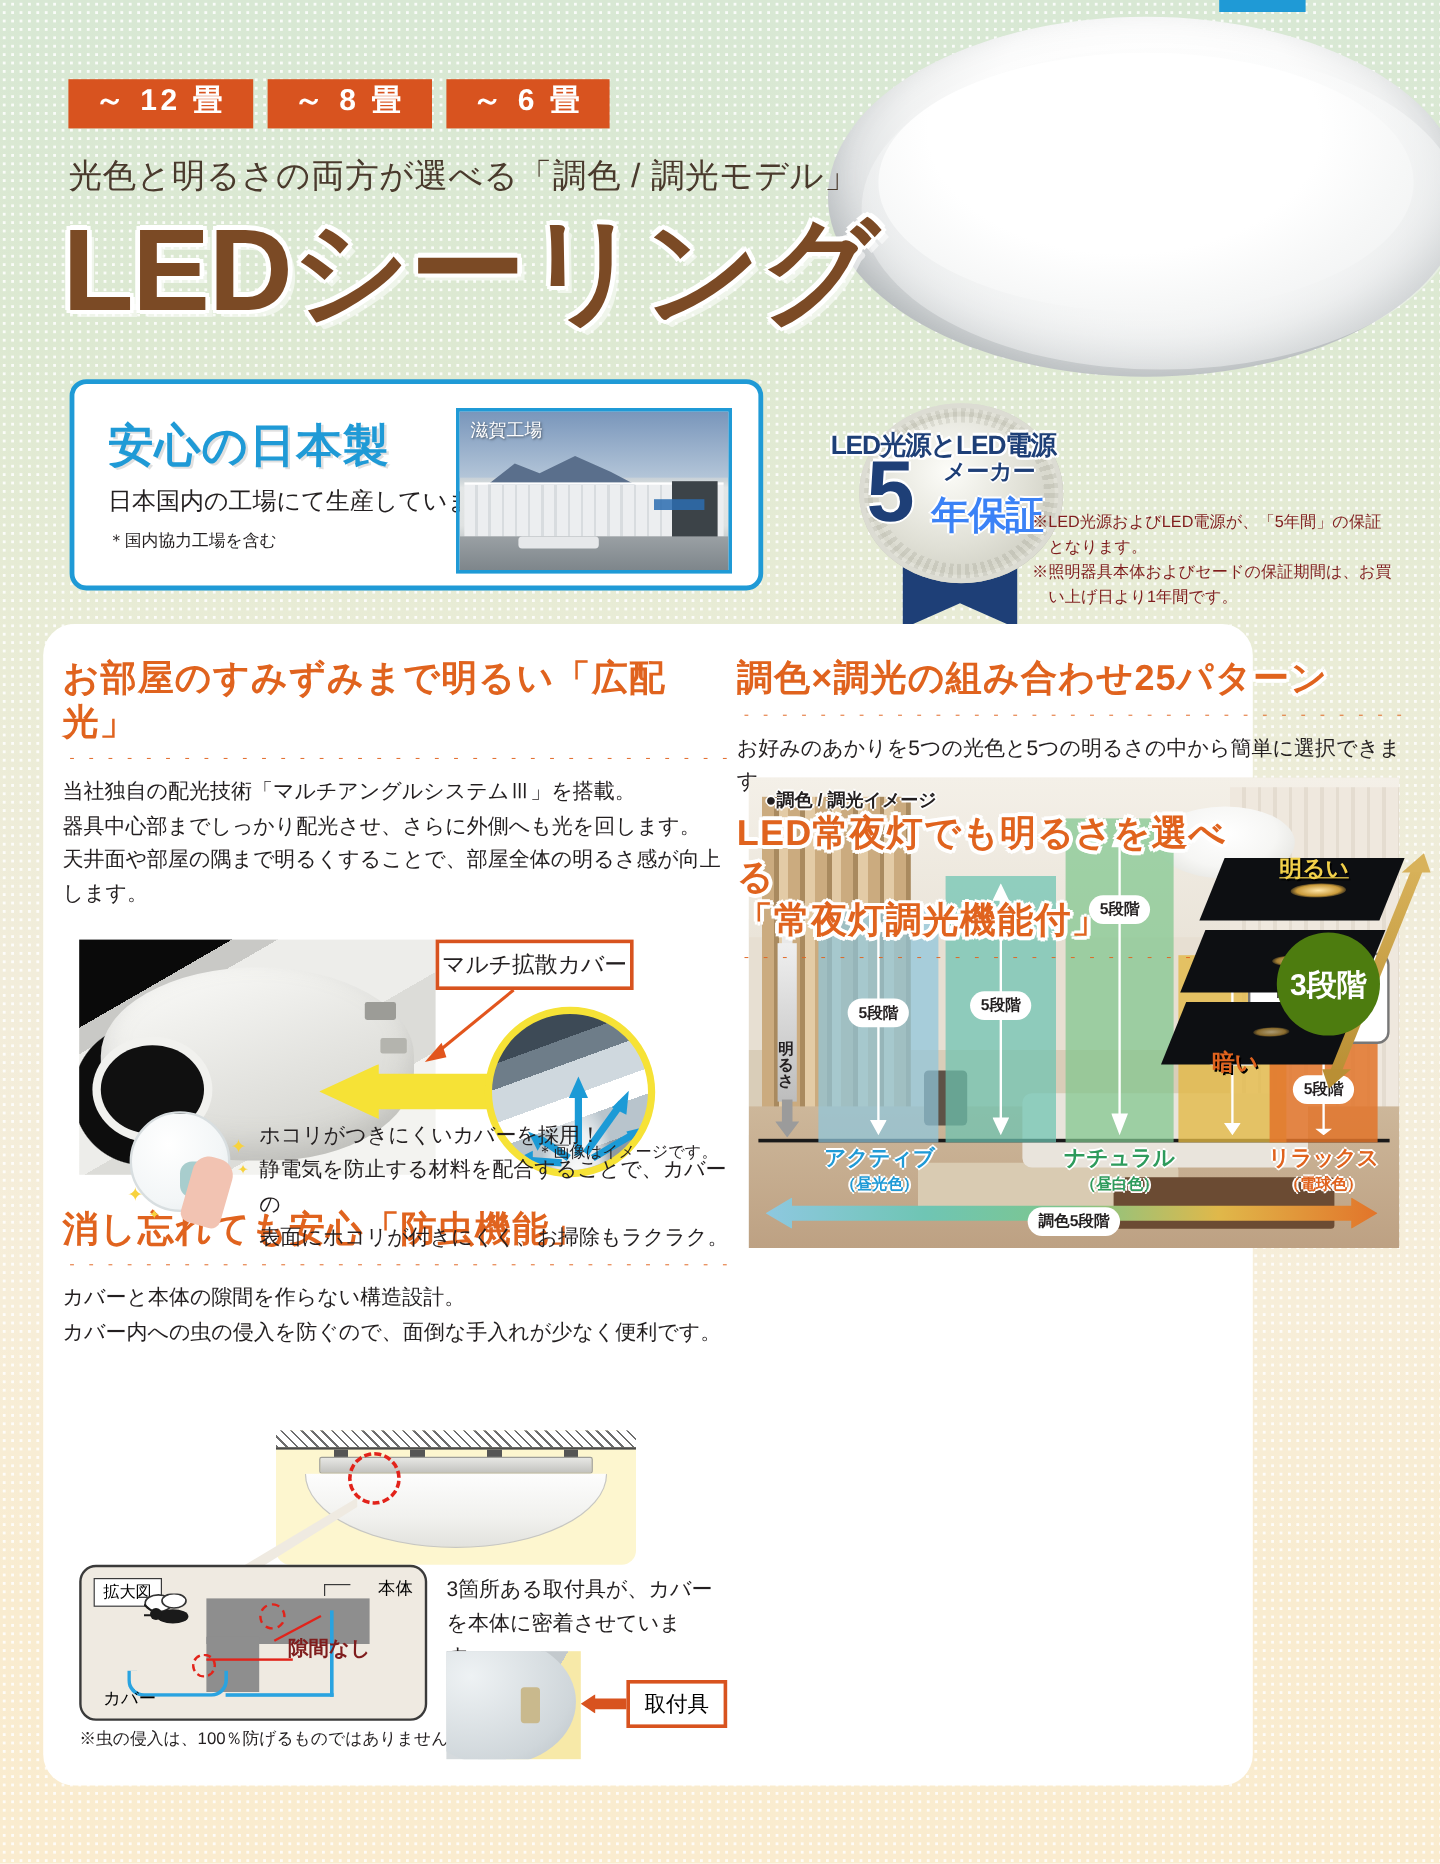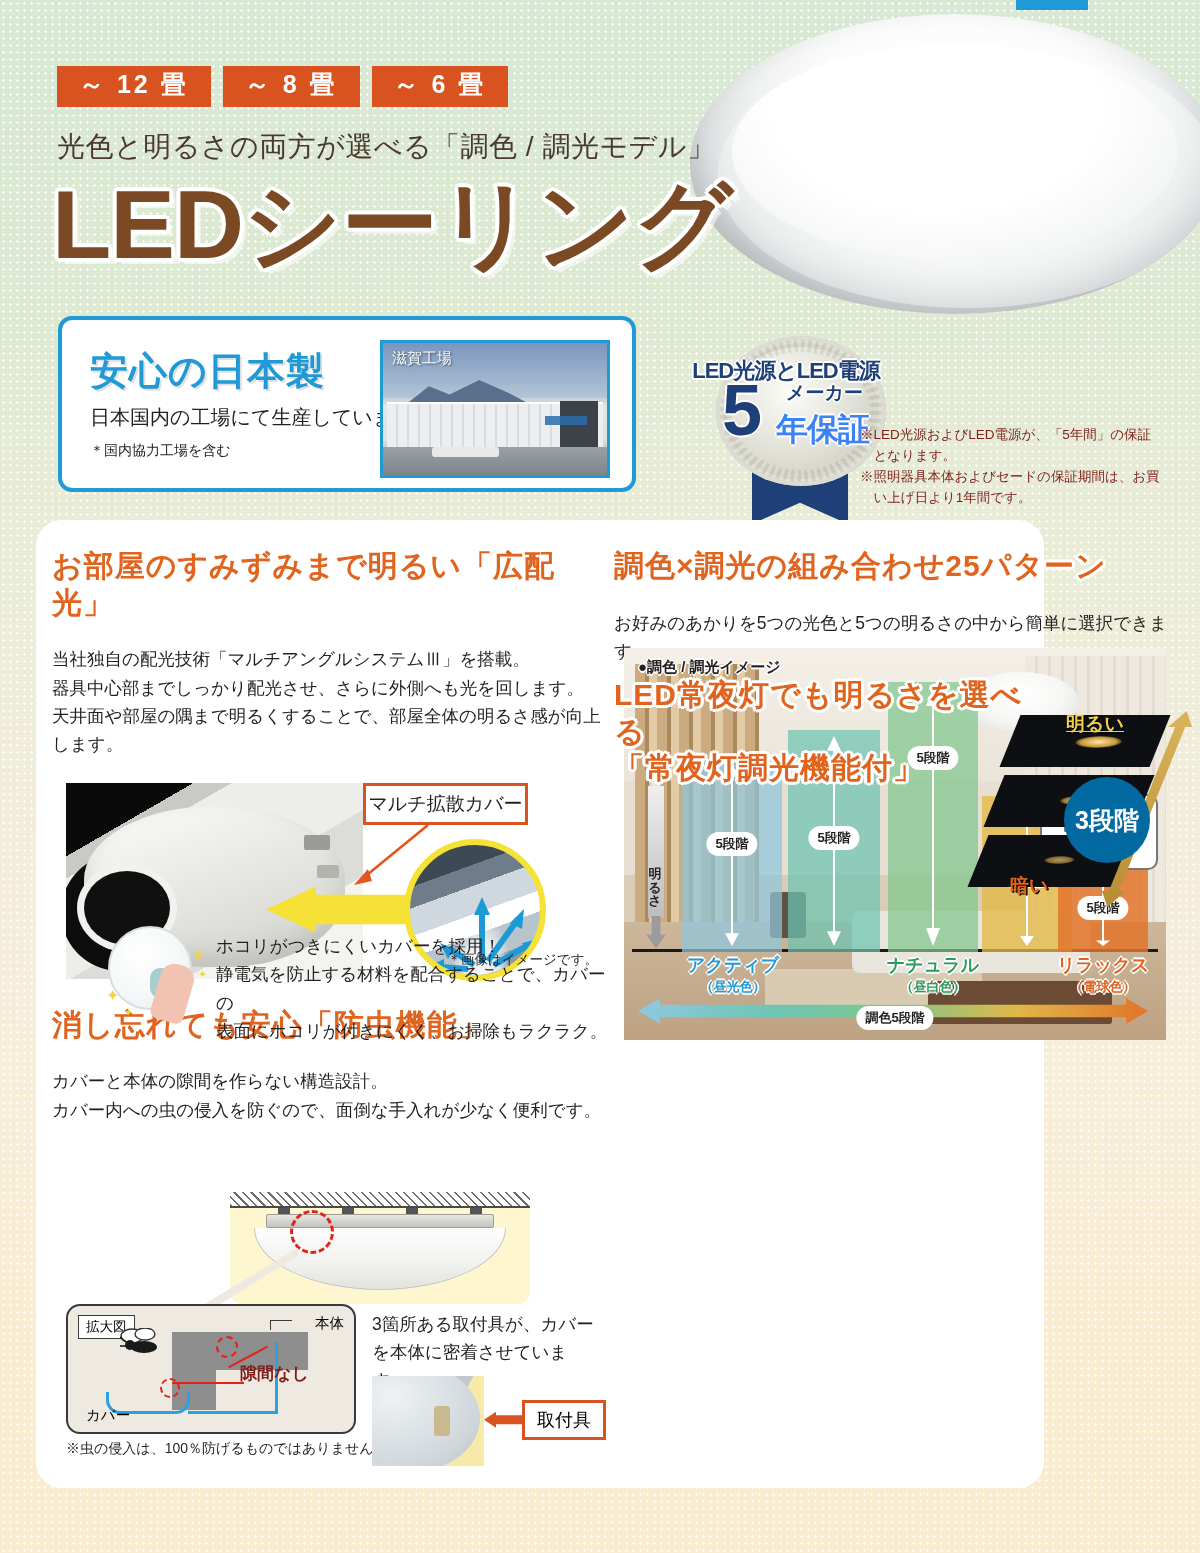--- a/index.html
+++ b/index.html
@@ -300,21 +300,21 @@
     background:linear-gradient(180deg,#d8b25a,#b98f34); transform:skewX(-22deg);}
   .gold-arrow:before{ content:""; position:absolute; left:-7px; top:-10px; border-left:12px solid transparent;
     border-right:12px solid transparent; border-bottom:16px solid #d8b25a;}
   .gold-arrow:after{ content:""; position:absolute; left:-7px; bottom:-10px; border-left:12px solid transparent;
     border-right:12px solid transparent; border-top:16px solid #b98f34;}
   .bright-lbl{ position:absolute; right:42px; top:-2px; font-size:19px; font-weight:bold; color:#f2d14a;
      text-shadow:1.4px 1.4px 0 #000;text-decoration:underline;}
   .dark-lbl{ position:absolute; left:34px; bottom:0; font-size:19px; font-weight:bold; color:#e0631e;
      text-shadow:1.4px 1.4px 0 #000;}
   .badge3{ position:absolute; right:16px; top:64px; width:86px; height:86px; border-radius:50%;
-    background:#0369a1; color:#fff; font-size:25px; font-weight:bold; display:flex; align-items:center; justify-content:center;}
+    background:#4d7c0f; color:#fff; font-size:25px; font-weight:bold; display:flex; align-items:center; justify-content:center;}
 
   
   .sleep-img{ position:absolute; right:8px; top:44px; width:118px; height:96px; border-radius:10px;
     background:linear-gradient(180deg,#9a9a9a 0 42%, #8d8fa6 42% 62%, #6f7492 62% 100%); overflow:hidden;}
   .sleep-img .clg{ position:absolute; left:10%; top:6%; width:52%; height:16%; border-radius:50%; background:#6e6e6e;}
   .sleep-img .hdb{ position:absolute; right:4%; top:34%; width:34%; height:26%; background:#b08a5c; border-radius:3px;}
   .sleep-img .bed{ position:absolute; left:0; bottom:0; width:100%; height:40%; background:#7f86ad; border-radius:6px 6px 0 0;}
   .sleep-img .nst{ position:absolute; left:6%; top:50%; width:26%; height:22%; background:#c39a66;}
   .sleep-img .head{ position:absolute; right:14%; top:56%; width:20px; height:20px; border-radius:50%; background:#f0cdb4;}
 </style>

